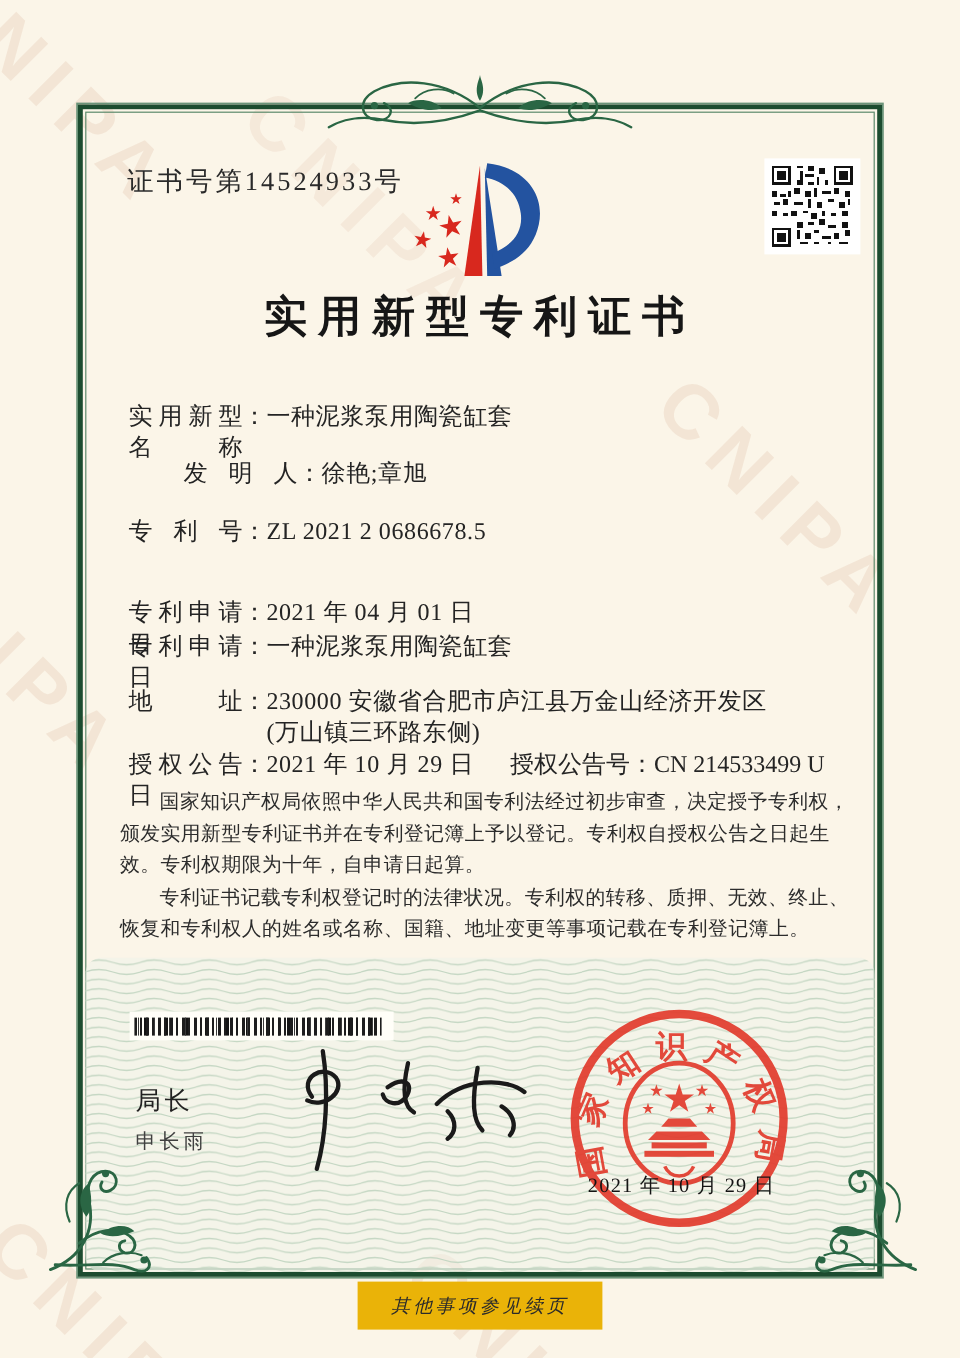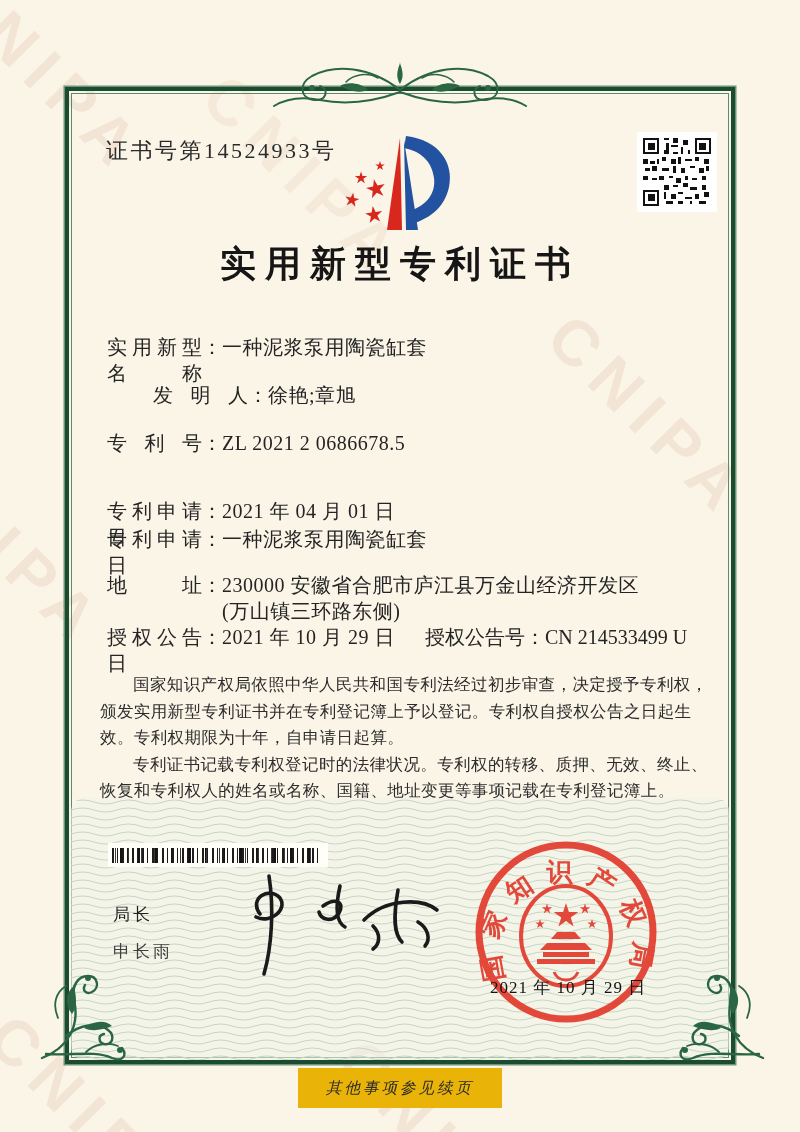--- a/index.html
+++ b/index.html
@@ -44,41 +44,41 @@
   .frow{ position:absolute; left:107px; z-index:2; font-size:20px; line-height:26px; color:#242424; width:560px;}
   .flabel{
     display:inline-block; width:95px; vertical-align:top;
     text-align:justify; text-align-last:justify;
   }
   .fcolon{ display:inline-block; vertical-align:top; }
   .fvalue{ display:inline-block; vertical-align:top; max-width:440px; letter-spacing:0.5px;}
   .fpair2{ position:absolute; left:318px; top:0; white-space:nowrap; }
   
   .body-text{
-    position:absolute; left:100px; top:672px; width:614px; z-index:2;
+    position:absolute; left:100px; top:655px; width:614px; z-index:2;
     font-size:16.5px; line-height:26.5px; color:#2c2c2c; letter-spacing:0.4px;
   }
   .body-text p{ margin:0; text-indent:2em; }
   
   .guilloche{ position:absolute; left:71px; top:798px; z-index:1; }
   
   .barcode-box{
     position:absolute; left:108px; top:843px; width:220px; height:24px;
     background:#fffef8; z-index:2; display:flex; align-items:center; padding-left:4px; box-sizing:border-box;
   }
   .barcode{
     width:206px; height:15px;
     background:
       repeating-linear-gradient(90deg,#1d1d1d 0 2px,transparent 2px 5px,#1d1d1d 5px 6px,transparent 6px 10px),
       repeating-linear-gradient(90deg,transparent 0 3px,#3a3a3a 3px 4px,transparent 4px 13px),
       repeating-linear-gradient(90deg,transparent 0 8px,#141414 8px 11px,transparent 11px 17px);
   }
   
   .signer-role{ position:absolute; left:113px; top:903px; z-index:2;
-    font-family:"Liberation Sans","DejaVu Sans",sans-serif; font-size:17px; letter-spacing:3px; color:#222; }
+    font-family:"Liberation Sans","DejaVu Sans",sans-serif; font-size:21px; letter-spacing:3px; color:#222; }
   .signer-name{ position:absolute; left:113px; top:940px; z-index:2;
     font-family:"Liberation Sans","DejaVu Sans",sans-serif; font-size:17px; letter-spacing:3px; color:#404040; }
   .signature{ position:absolute; left:226px; top:870px; z-index:2; }
   
   .seal{ position:absolute; left:466px; top:832px; z-index:3; }
   .seal-date{
     position:absolute; left:488px; top:976px; width:160px; z-index:4;
     text-align:center; font-size:17px; color:#141414; letter-spacing:1px; white-space:nowrap;
   }
   

